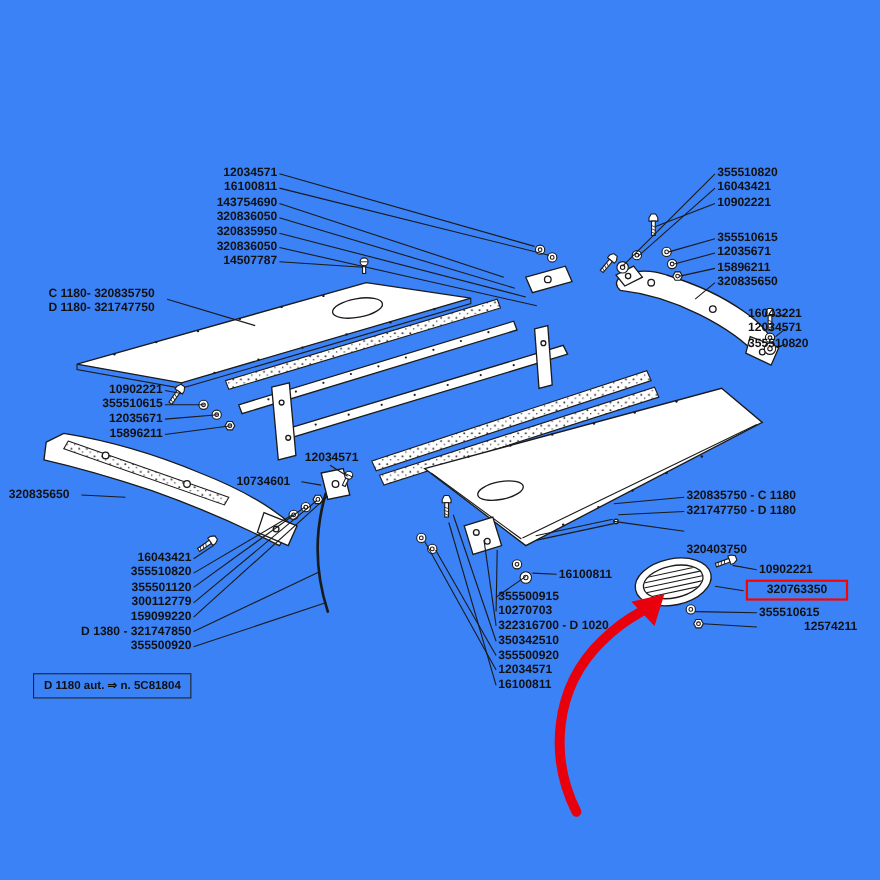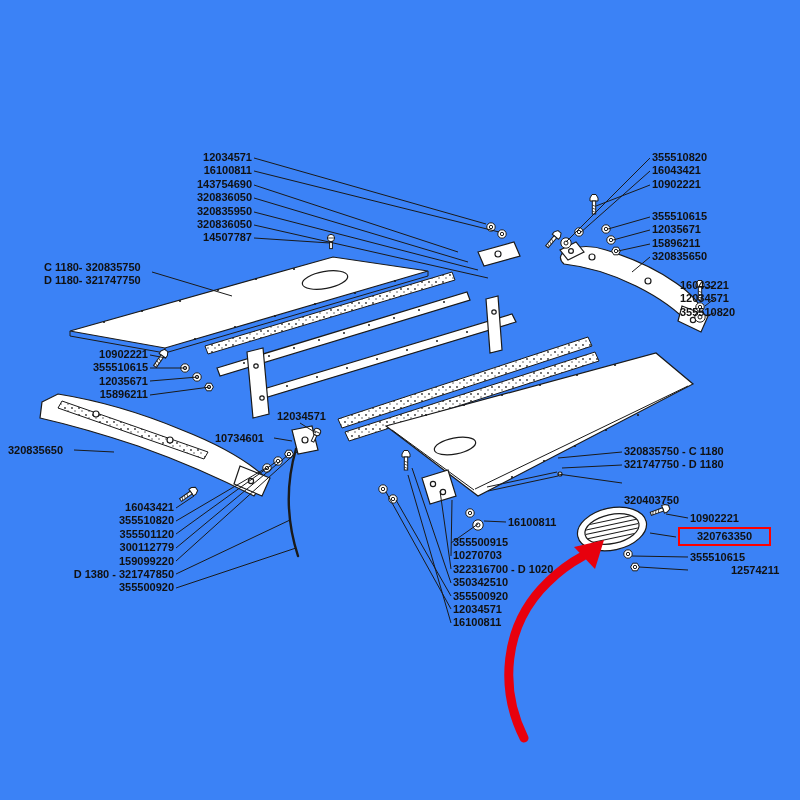--- a/index.html
+++ b/index.html
@@ -332,14 +332,15 @@
   <div>16100811</div>
 </div>
 
 <div class="lbl" style="top:512px; left:690px;">10902221</div>
 <div class="lbl hl" style="top:527px; left:678px;">
   <span>320763350</span>
 </div>
 <div class="lbl" style="top:551px; left:690px;">355510615</div>
 <div class="lbl" style="top:564px; left:690px;margin-left:41px;">12574211</div>
 
+<div class="lbl notebox" style="top:612px; left:30px;">D 1180 aut. ⇒ n. 5C81804</div>
 
 </div>
 
 </body></html>

